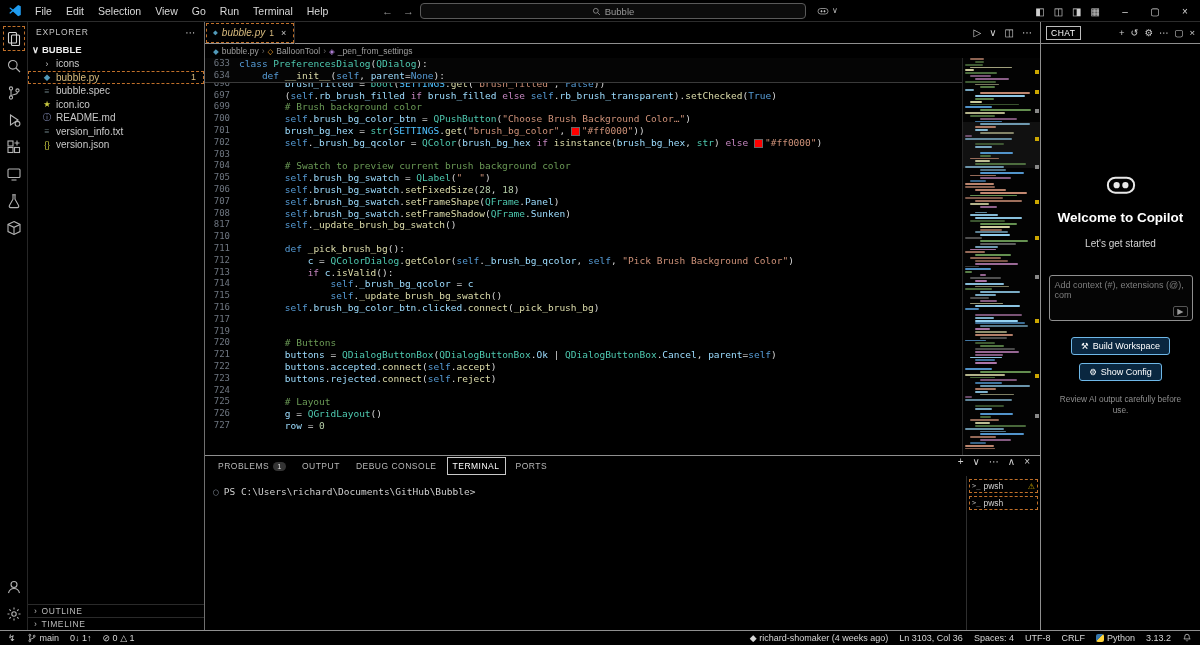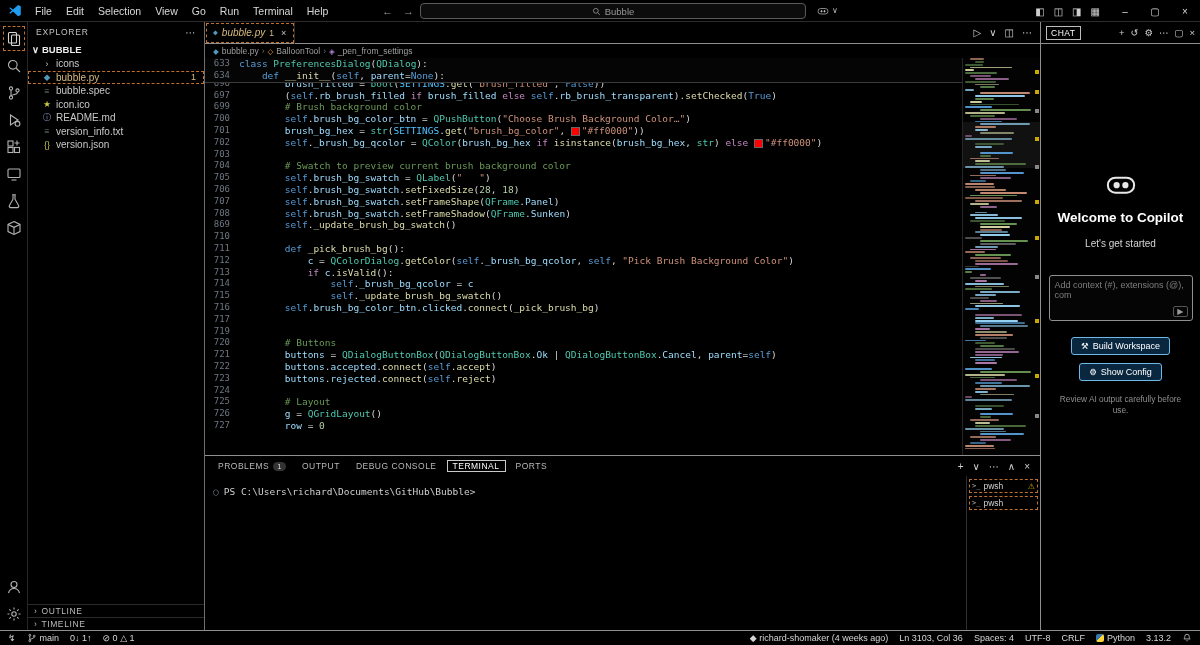--- a/index.html
+++ b/index.html
@@ -60,21 +60,21 @@
 #clip-wrap .cl{margin-top:-5px}
 .tk-kw{color:#569cd6}.tk-ctrl{color:#c586c0}.tk-cls{color:#4ec9b0}.tk-fn{color:#dcdcaa}.tk-var{color:#9cdcfe}.tk-str{color:#ce9178}.tk-com{color:#6a9955}.tk-num{color:#b5cea8}.tk-p{color:#d4d4d4}.tk-const{color:#4fc1ff}
 .swatch{display:inline-block;width:7px;height:7px;margin:0 3px -1px 1px;outline:1px solid #666}
 .minimap{position:absolute;top:0;right:0;bottom:0;width:78px;border-left:1px solid #262626;background:#030303;overflow:hidden;z-index:4}
 .mm-row{height:2.85px}
 .mm-bar{display:block;height:1.9px;border-radius:1px}
 .mm-mark{position:absolute;right:1px;width:4px;height:4px}
 .mm-slider{position:absolute;left:0;right:0;top:64px;height:46px;background:rgba(255,255,255,.06)}
 
 .panel{position:absolute;left:205px;right:160px;top:455px;bottom:15px;border-top:1px solid #8f8f8f;background:#000}
-.panel-bar{height:20px;display:flex;align-items:center;gap:2px;padding:0 6px;position:relative}
+.panel-bar{height:20px;display:flex;gap:2px;padding:0 6px;position:relative}
 .ptab{display:flex;align-items:center;gap:4px;padding:2px 7px;font-size:8.5px;letter-spacing:.5px;color:#b8b8b8;cursor:pointer}
 .ptab.active{outline:1px solid #c9c9c9;outline-offset:-2px;color:#fff}
 .pbadge{background:#333;border-radius:7px;padding:0 4px;font-size:7.5px;color:#ddd}
 #panel-actions{position:absolute;right:10px;display:flex;gap:9px;color:#d0d0d0;font-size:10px}
 #panel-actions span{cursor:pointer}
 .panel-body{position:absolute;top:20px;left:0;right:0;bottom:0}
 .term-main{padding:10px 0 0 8px;font-family:"DejaVu Sans Mono",monospace;font-size:9.5px;color:#cfcfcf;display:flex;gap:5px}
 .tdeco{color:#6e7681}
 #term-list{position:absolute;top:0;right:0;bottom:0;width:74px;border-left:1px solid #2e2e2e;padding:3px 2px}
 .trow{height:14px;display:flex;align-items:center;gap:3px;padding:0 3px;outline:1px dashed #c0702a;outline-offset:-1px;margin-bottom:3px;font-size:8.5px;color:#cfcfcf;cursor:pointer}
@@ -329,21 +329,21 @@
           <div class="cl"><span class="ln">699</span><span class="lc"><span class="tk-com">        # Brush background color</span></span></div>
           <div class="cl"><span class="ln">700</span><span class="lc"><span class="tk-p">        </span><span class="tk-kw">self</span><span class="tk-p">.</span><span class="tk-var">brush_bg_color_btn</span><span class="tk-p"> = </span><span class="tk-cls">QPushButton</span><span class="tk-p">(</span><span class="tk-str">"Choose Brush Background Color…"</span><span class="tk-p">)</span></span></div>
           <div class="cl"><span class="ln">701</span><span class="lc"><span class="tk-p">        </span><span class="tk-var">brush_bg_hex</span><span class="tk-p"> = </span><span class="tk-cls">str</span><span class="tk-p">(</span><span class="tk-const">SETTINGS</span><span class="tk-p">.</span><span class="tk-fn">get</span><span class="tk-p">(</span><span class="tk-str">"brush_bg_color"</span><span class="tk-p">, </span><span class="swatch" style="background: rgb(255, 0, 0);"></span><span class="tk-str">"#ff0000"</span><span class="tk-p">))</span></span></div>
           <div class="cl"><span class="ln">702</span><span class="lc"><span class="tk-p">        </span><span class="tk-kw">self</span><span class="tk-p">.</span><span class="tk-var">_brush_bg_qcolor</span><span class="tk-p"> = </span><span class="tk-cls">QColor</span><span class="tk-p">(</span><span class="tk-var">brush_bg_hex</span><span class="tk-p"> </span><span class="tk-ctrl">if</span><span class="tk-p"> </span><span class="tk-fn">isinstance</span><span class="tk-p">(</span><span class="tk-var">brush_bg_hex</span><span class="tk-p">, </span><span class="tk-cls">str</span><span class="tk-p">)</span><span class="tk-p"> </span><span class="tk-ctrl">else</span><span class="tk-p"> </span><span class="swatch" style="background: rgb(255, 0, 0);"></span><span class="tk-str">"#ff0000"</span><span class="tk-p">)</span></span></div>
           <div class="cl"><span class="ln">703</span><span class="lc"></span></div>
           <div class="cl"><span class="ln">704</span><span class="lc"><span class="tk-com">        # Swatch to preview current brush background color</span></span></div>
           <div class="cl"><span class="ln">705</span><span class="lc"><span class="tk-p">        </span><span class="tk-kw">self</span><span class="tk-p">.</span><span class="tk-var">brush_bg_swatch</span><span class="tk-p"> = </span><span class="tk-cls">QLabel</span><span class="tk-p">(</span><span class="tk-str">"   "</span><span class="tk-p">)</span></span></div>
           <div class="cl"><span class="ln">706</span><span class="lc"><span class="tk-p">        </span><span class="tk-kw">self</span><span class="tk-p">.</span><span class="tk-var">brush_bg_swatch</span><span class="tk-p">.</span><span class="tk-fn">setFixedSize</span><span class="tk-p">(</span><span class="tk-num">28</span><span class="tk-p">, </span><span class="tk-num">18</span><span class="tk-p">)</span></span></div>
           <div class="cl"><span class="ln">707</span><span class="lc"><span class="tk-p">        </span><span class="tk-kw">self</span><span class="tk-p">.</span><span class="tk-var">brush_bg_swatch</span><span class="tk-p">.</span><span class="tk-fn">setFrameShape</span><span class="tk-p">(</span><span class="tk-cls">QFrame</span><span class="tk-p">.</span><span class="tk-var">Panel</span><span class="tk-p">)</span></span></div>
           <div class="cl"><span class="ln">708</span><span class="lc"><span class="tk-p">        </span><span class="tk-kw">self</span><span class="tk-p">.</span><span class="tk-var">brush_bg_swatch</span><span class="tk-p">.</span><span class="tk-fn">setFrameShadow</span><span class="tk-p">(</span><span class="tk-cls">QFrame</span><span class="tk-p">.</span><span class="tk-var">Sunken</span><span class="tk-p">)</span></span></div>
-          <div class="cl"><span class="ln">869</span><span class="lc"><span class="tk-p">        </span><span class="tk-kw">self</span><span class="tk-p">.</span><span class="tk-fn">_update_brush_bg_swatch</span><span class="tk-p">()</span></span></div>
+          <div class="cl"><span class="ln">817</span><span class="lc"><span class="tk-p">        </span><span class="tk-kw">self</span><span class="tk-p">.</span><span class="tk-fn">_update_brush_bg_swatch</span><span class="tk-p">()</span></span></div>
           <div class="cl"><span class="ln">710</span><span class="lc"></span></div>
           <div class="cl"><span class="ln">711</span><span class="lc"><span class="tk-p">        </span><span class="tk-kw">def</span><span class="tk-p"> </span><span class="tk-fn">_pick_brush_bg</span><span class="tk-p">():</span></span></div>
           <div class="cl"><span class="ln">712</span><span class="lc"><span class="tk-p">            </span><span class="tk-var">c</span><span class="tk-p"> = </span><span class="tk-cls">QColorDialog</span><span class="tk-p">.</span><span class="tk-fn">getColor</span><span class="tk-p">(</span><span class="tk-kw">self</span><span class="tk-p">.</span><span class="tk-var">_brush_bg_qcolor</span><span class="tk-p">, </span><span class="tk-kw">self</span><span class="tk-p">, </span><span class="tk-str">"Pick Brush Background Color"</span><span class="tk-p">)</span></span></div>
           <div class="cl"><span class="ln">713</span><span class="lc"><span class="tk-p">            </span><span class="tk-ctrl">if</span><span class="tk-p"> </span><span class="tk-var">c</span><span class="tk-p">.</span><span class="tk-fn">isValid</span><span class="tk-p">():</span></span></div>
           <div class="cl"><span class="ln">714</span><span class="lc"><span class="tk-p">                </span><span class="tk-kw">self</span><span class="tk-p">.</span><span class="tk-var">_brush_bg_qcolor</span><span class="tk-p"> = </span><span class="tk-var">c</span></span></div>
           <div class="cl"><span class="ln">715</span><span class="lc"><span class="tk-p">                </span><span class="tk-kw">self</span><span class="tk-p">.</span><span class="tk-fn">_update_brush_bg_swatch</span><span class="tk-p">()</span></span></div>
           <div class="cl"><span class="ln">716</span><span class="lc"><span class="tk-p">        </span><span class="tk-kw">self</span><span class="tk-p">.</span><span class="tk-var">brush_bg_color_btn</span><span class="tk-p">.</span><span class="tk-var">clicked</span><span class="tk-p">.</span><span class="tk-fn">connect</span><span class="tk-p">(</span><span class="tk-fn">_pick_brush_bg</span><span class="tk-p">)</span></span></div>
           <div class="cl"><span class="ln">717</span><span class="lc"></span></div>
           <div class="cl"><span class="ln">719</span><span class="lc"></span></div>
           <div class="cl"><span class="ln">720</span><span class="lc"><span class="tk-com">        # Buttons</span></span></div>

